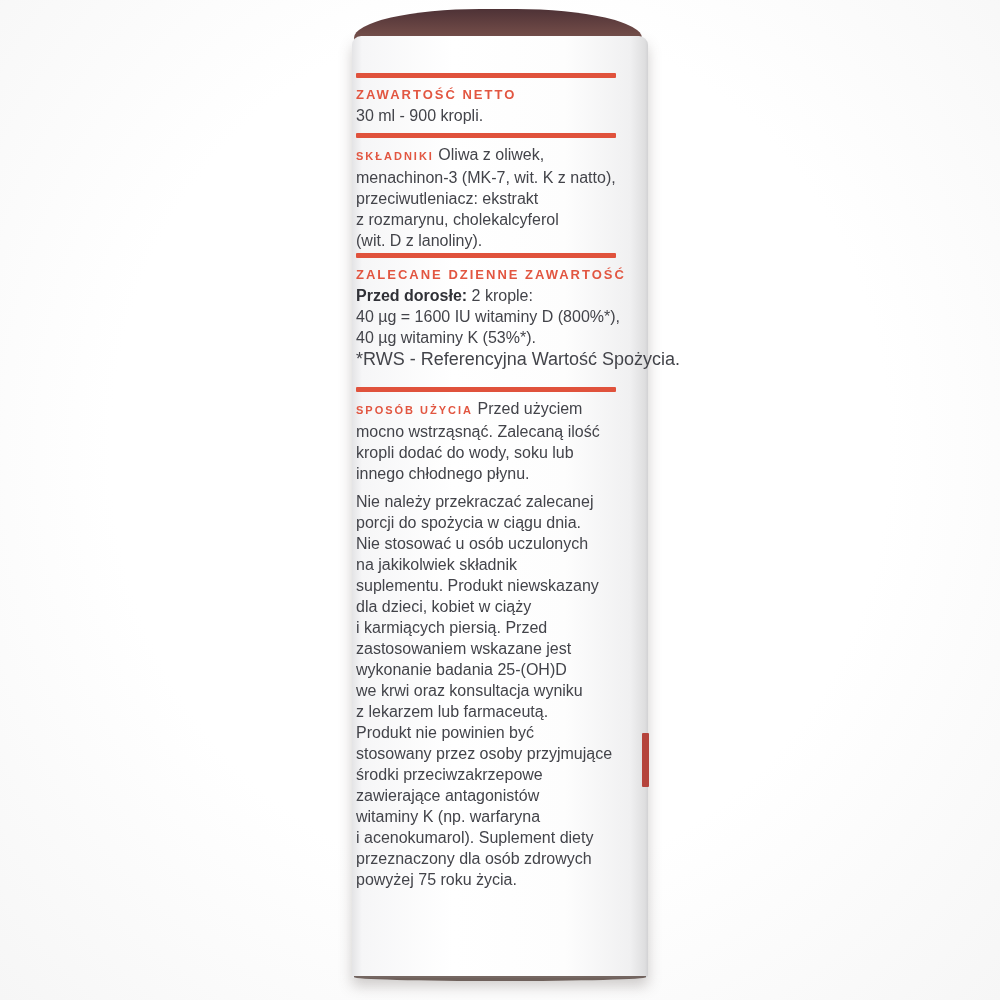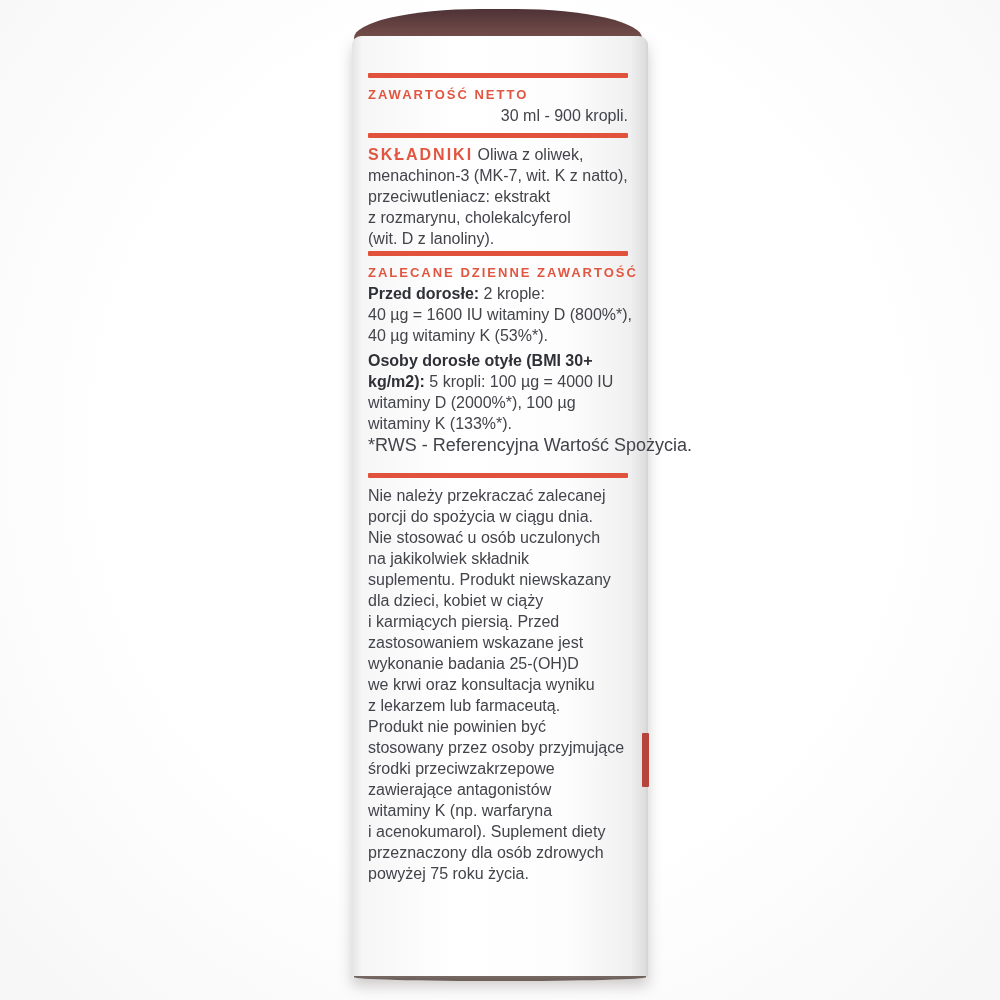--- a/index.html
+++ b/index.html
@@ -24,39 +24,39 @@
     border-radius:9px 9px 3px 3px;
     box-shadow:0 8px 14px rgba(90,80,75,.28);
     z-index:1;
   }
   .panel::after{ 
     content:"";position:absolute;left:2px;right:2px;bottom:-3px;height:5px;
     background:#5d4c46;border-radius:0 0 60% 60% / 0 0 90% 90%;
     opacity:.85;
   }
   .label{
-    position:absolute;left:16px;top:0;width:260px;padding-top:37px;
+    position:absolute;left:4px;top:0;width:260px;padding-top:37px;
     color:#43444a;font-size:16px;line-height:21px;
   }
   .divider{height:5px;background:#e0523c;border-radius:1px;}
   .divider.d2{margin-top:7px;}
   .divider.d3{margin-top:2px;}
   .divider.d4{margin-top:3px;}
   h3{
     margin:9px 0 0 0;font-size:13px;line-height:16px;font-weight:700;
     letter-spacing:2px;color:#e25641;white-space:pre;
   }
   .t{margin:0;white-space:pre;}
-  .t.value{margin-top:2px;text-align:right;}
+  .t.value{margin-top:2px;}
   .t.block{margin-top:6px;}
   .t.tight{margin-top:2px;}
   .t.gap{margin-top:4px;}
   .t.para{margin-top:7px;}
   .inline-hdr{
-    font-size:16px;font-weight:700;letter-spacing:2px;color:#e25641;
+    font-size:11px;font-weight:700;letter-spacing:2px;color:#e25641;
   }
   b{font-weight:700;color:#303137;}
   .footnote{margin-top:2px;font-size:18px;line-height:19px;white-space:pre;}
   
   .red-bar{
     position:absolute;left:642px;top:733px;width:7px;height:54px;
     background:#b5443c;border-radius:1px;z-index:2;
   }
 </style>
 </head>
@@ -77,27 +77,27 @@
 menachinon-3 (MK-7, wit. K z natto),
 przeciwutleniacz: ekstrakt
 z rozmarynu, cholekalcyferol
 (wit. D z lanoliny).</span></p>
 
       <div class="divider d3"></div>
       <h3>ZALECANE DZIENNE ZAWARTOŚĆ</h3>
       <p class="t tight"><b>Przed dorosłe:</b><span> 2 krople:
 40 µg = 1600 IU witaminy D (800%*),
 40 µg witaminy K (53%*).</span></p>
-      <p class="t gap"><b>Osoby dorosłe otyłe (BMI 30+
-kg/m2):</b><span> 5 kropli: 100 µg = 4000 IU
-witaminy D (2000%*), 100 µg
-witaminy K (133%*).</span></p>
       <p class="footnote">*RWS - Referencyjna Wartość Spożycia.</p>
 
       <div class="divider d4"></div>
+      <p class="t block"><span class="inline-hdr">SPOSÓB UŻYCIA</span><span> Przed użyciem
+mocno wstrząsnąć. Zalecaną ilość
+kropli dodać do wody, soku lub
+innego chłodnego płynu.</span></p>
 
       <p class="t para">Nie należy przekraczać zalecanej
 porcji do spożycia w ciągu dnia.
 Nie stosować u osób uczulonych
 na jakikolwiek składnik
 suplementu. Produkt niewskazany
 dla dzieci, kobiet w ciąży
 i karmiących piersią. Przed
 zastosowaniem wskazane jest
 wykonanie badania 25-(OH)D

